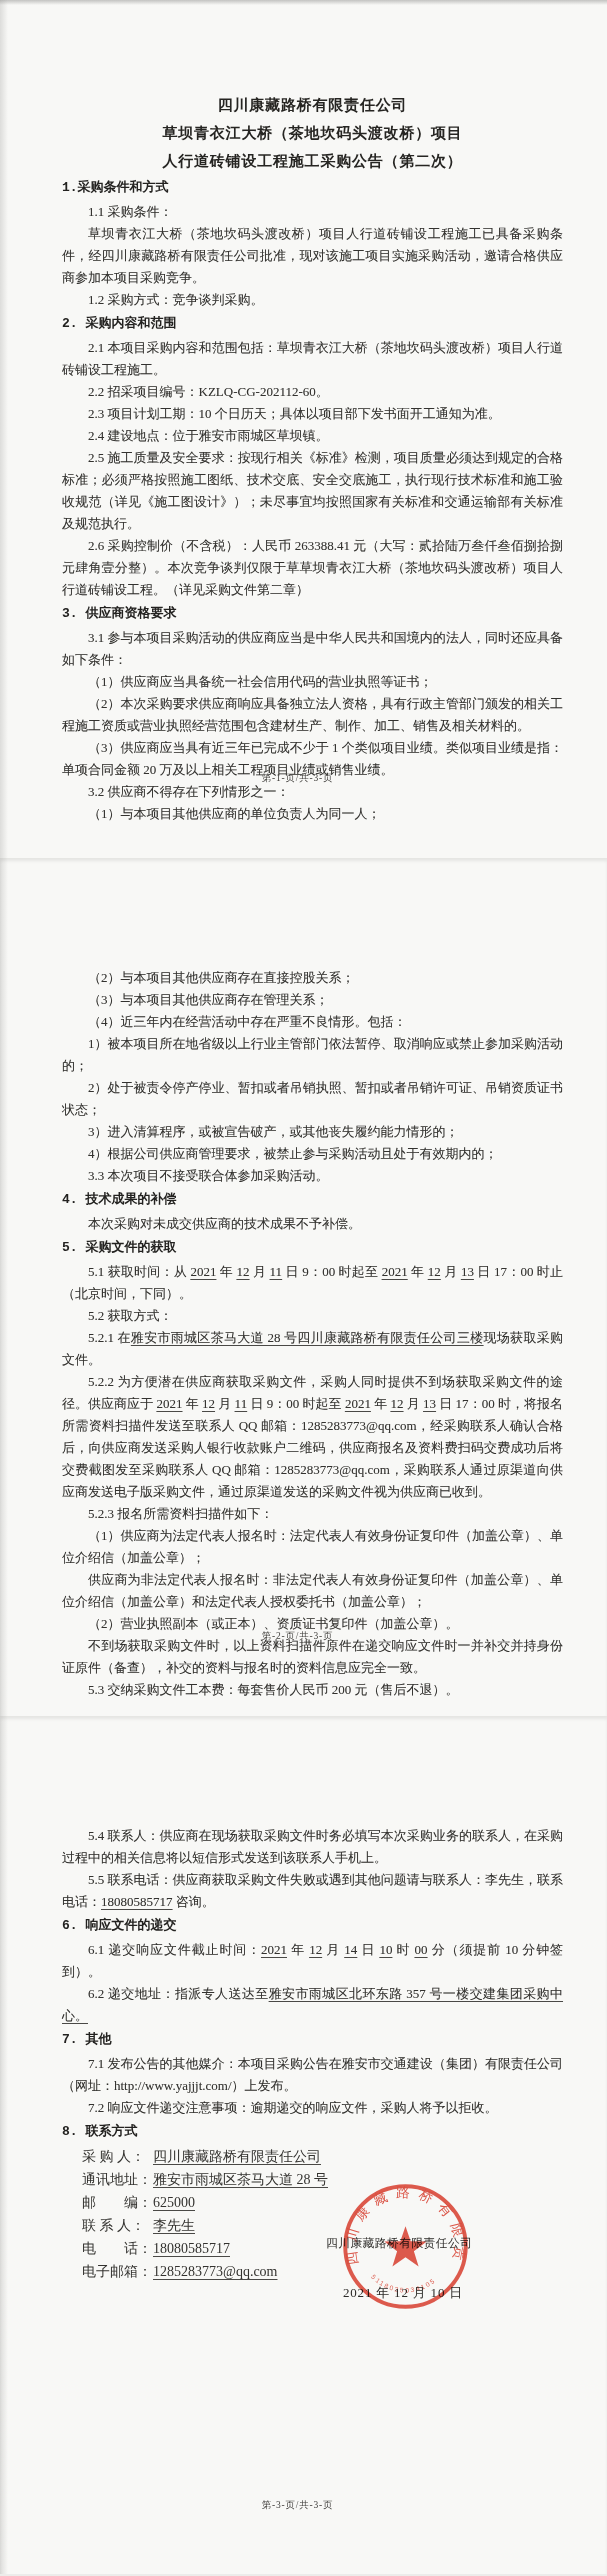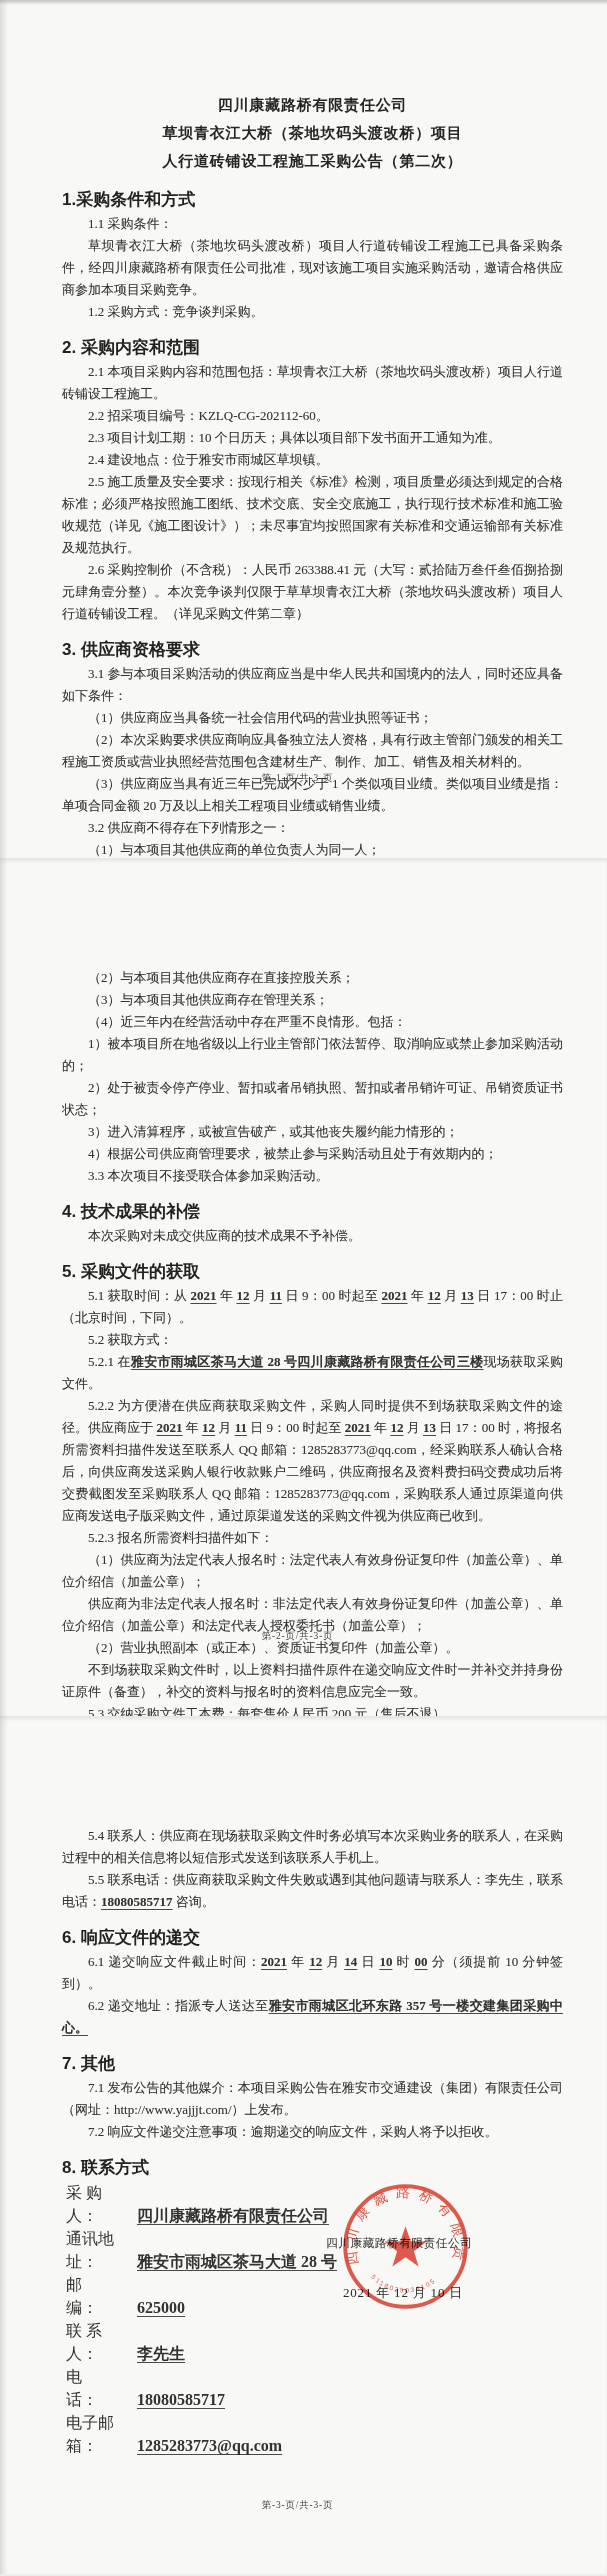--- a/index.html
+++ b/index.html
@@ -27,34 +27,33 @@
     border-top:1.5px solid #e6e6e3;
     box-shadow:inset 0 2.3px 3px rgba(0,0,0,.07);
   }
   .page-content{padding:91px 44px 0 62px;}
   .page.inner .page-content{padding-top:108px;}
   .title-line{
     text-align:center;font-size:15px;line-height:28px;font-weight:700;
     letter-spacing:0.8px;color:#262522;
   }
   .sec-heading{
-    font-family:Liberation Sans, sans-serif;
-    font-size:17px;line-height:26px;font-weight:600;color:#232220;margin-top:12px;
+    font-family:Liberation Mono, monospace;
+    font-size:13px;line-height:26px;font-weight:600;color:#232220;margin-top:0;
   }
   .para{
     margin:0;font-size:13px;line-height:22px;text-indent:2em;
     text-align:justify;color:#33322f;
     text-shadow:0 0 0.4px rgba(40,40,40,.25);
   }
   .para u, .contact-value{
     text-decoration:underline;text-underline-offset:3px;
     text-decoration-color:#4a4946;
-    font-weight:bold;
   }
-  .contact-row{font-size:16px;line-height:23px;margin-left:4px;color:#33322f;}
+  .contact-row{font-size:14px;line-height:23px;margin-left:20px;color:#33322f;}
   .contact-label{display:inline-block;width:71px;}
   .page-footer{
     position:absolute;left:0;right:12px;bottom:73px;text-align:center;
     font-size:9.5px;color:#403f3c;letter-spacing:0.8px;
   }
   .page.last .page-footer{bottom:62px;}
   .signature{position:absolute;left:0;top:0;width:100%;height:100%;pointer-events:none;}
   .signature-company{
     position:absolute;left:326px;top:519px;font-size:11.8px;color:#2c2b28;
     letter-spacing:0.4px;white-space:nowrap;

